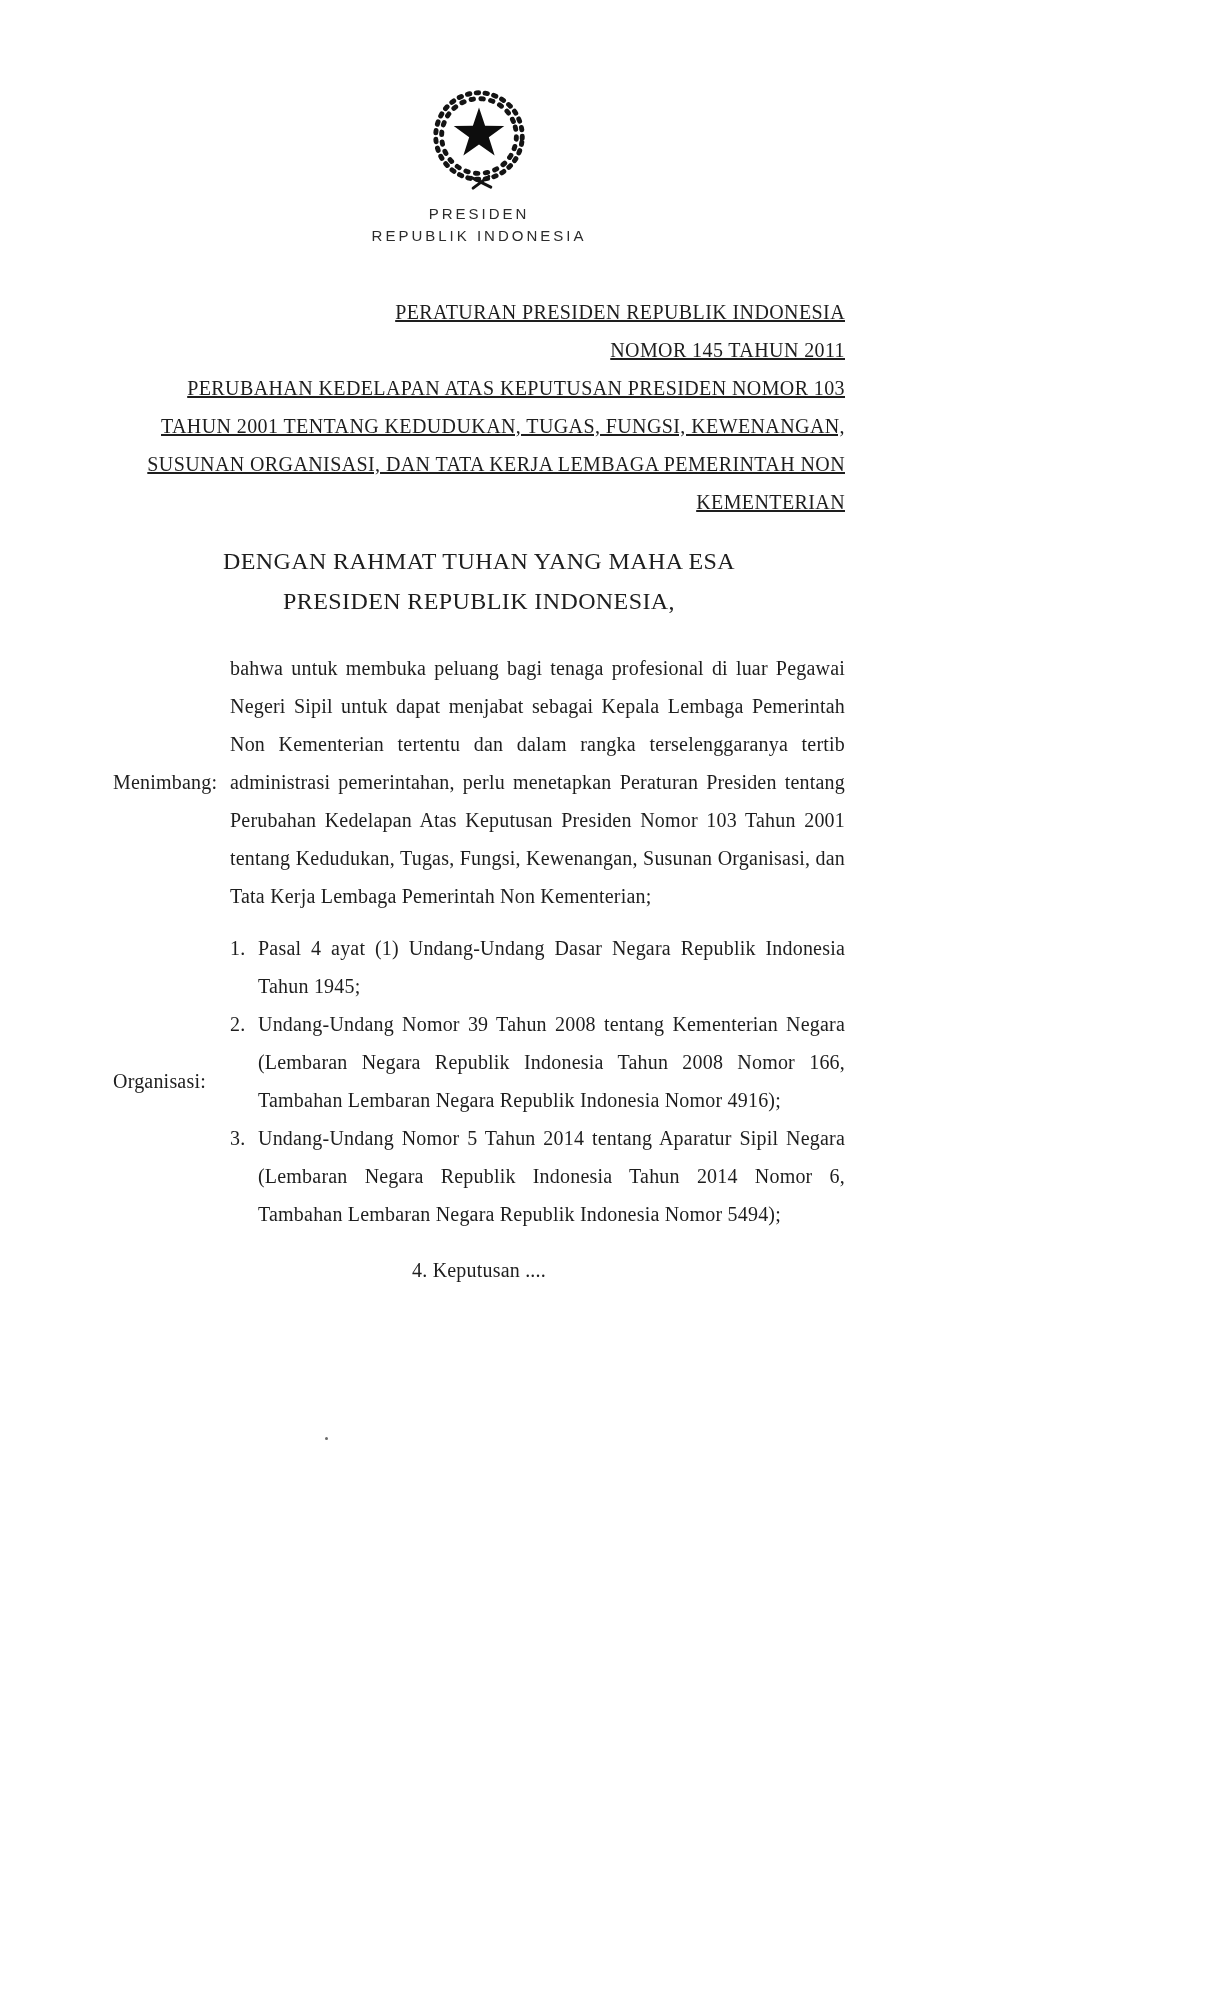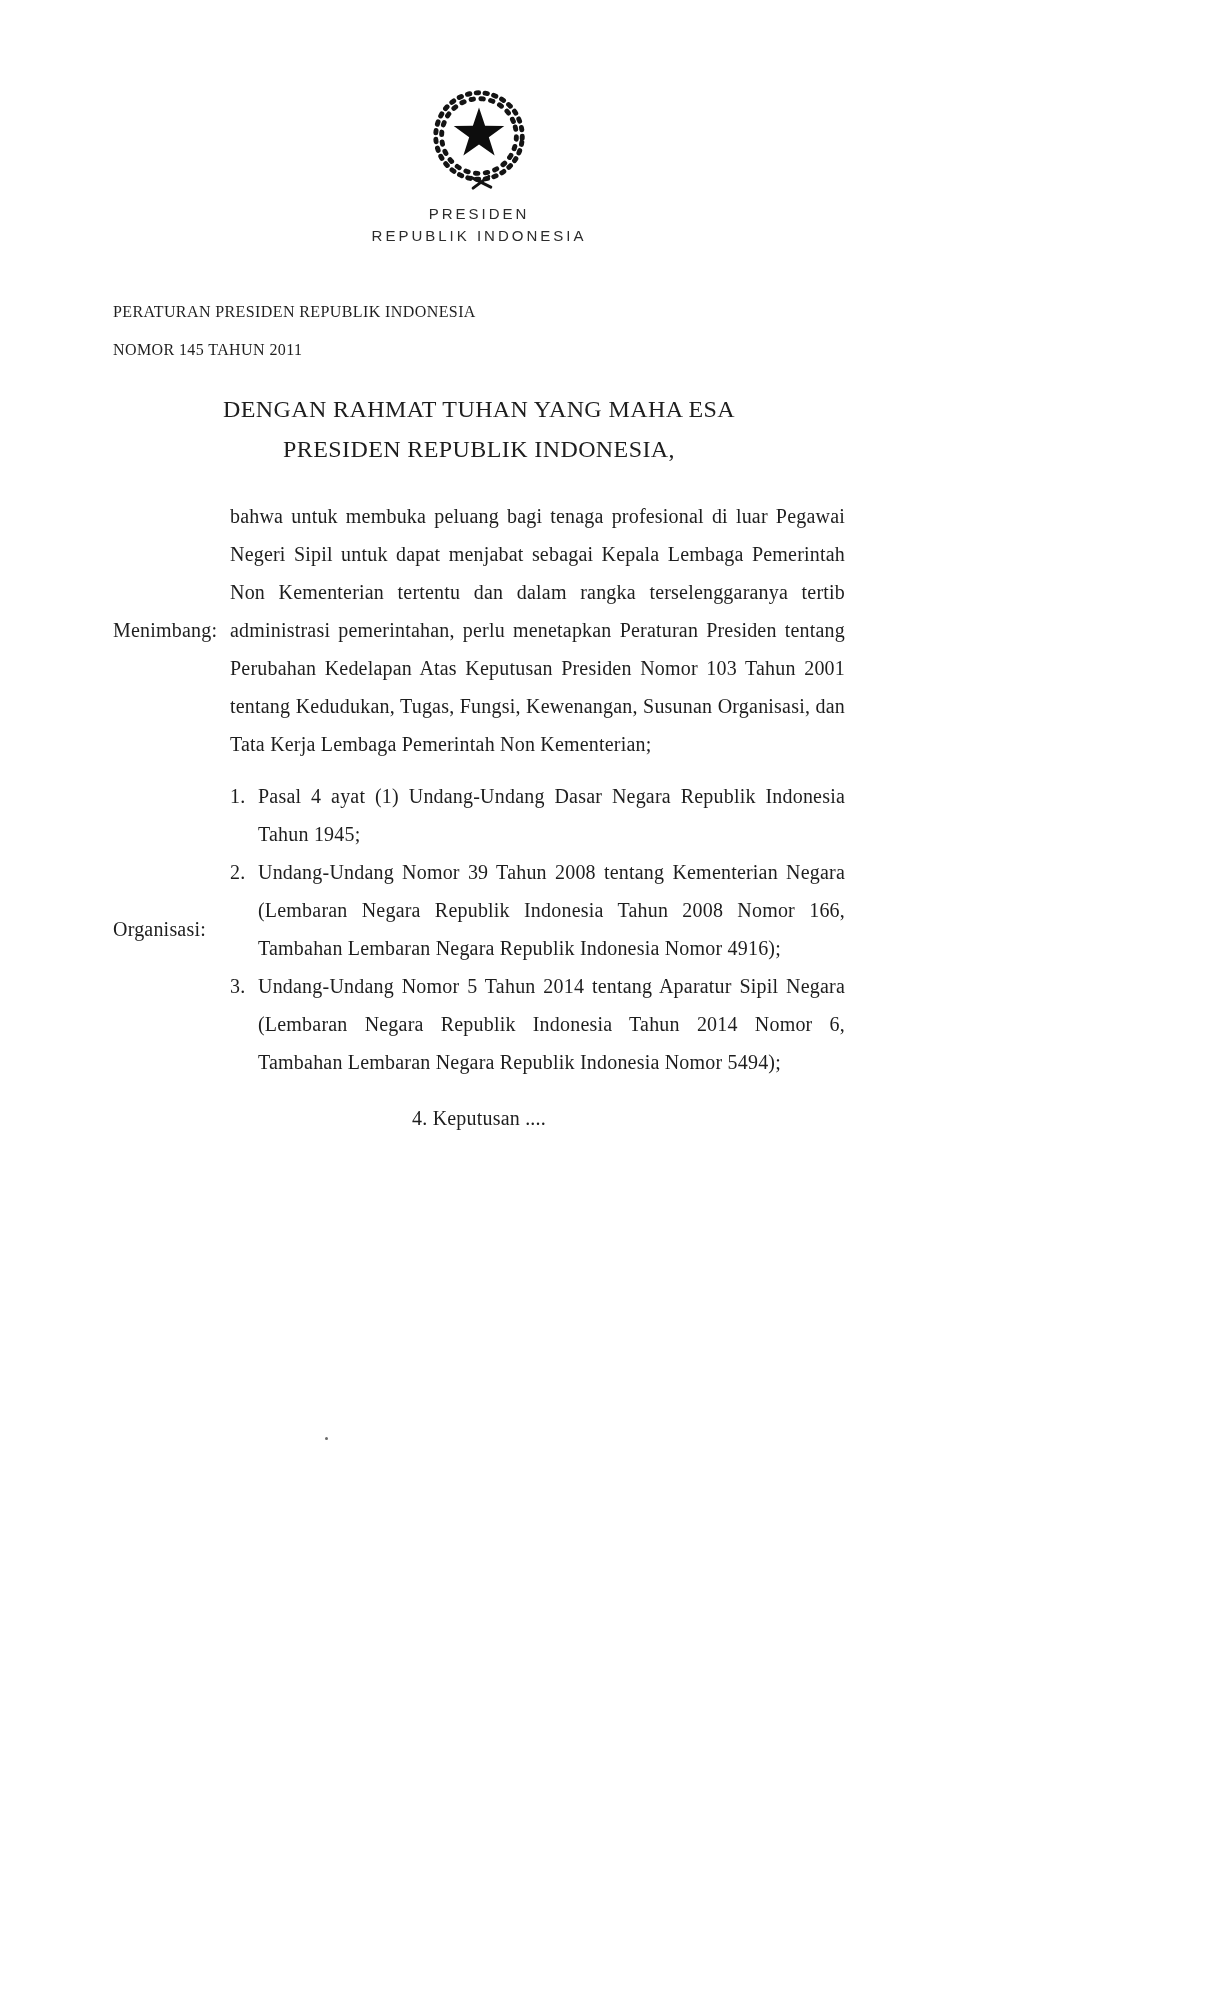--- a/index.html
+++ b/index.html
@@ -30,24 +30,25 @@
   .agency {
     text-align: center;
     font-family: "Liberation Sans", sans-serif;
     font-size: 15px;
     letter-spacing: 3px;
     color: #2b2b2b;
     line-height: 22px;
   }
   .title-block {
     margin-top: 46px;
-    text-align: left;
-    font-size: 16px;
+    text-align: right;
+    font-size: 20px;
     line-height: 38px;
     letter-spacing: 0.4px;
+    text-decoration: underline;
   }
   .invocation-block {
     margin-top: 20px;
     text-align: center;
     font-size: 24px;
     line-height: 40px;
     letter-spacing: 0.4px;
   }
   .body-text {
     font-size: 20px;
@@ -119,20 +120,21 @@
     </div>
 
     <div class="agency">
       <div>PRESIDEN</div>
       <div>REPUBLIK INDONESIA</div>
     </div>
 
     <div class="title-block">
       <div>PERATURAN PRESIDEN REPUBLIK INDONESIA</div>
       <div>NOMOR 145 TAHUN 2011</div>
+      <div>PERUBAHAN KEDELAPAN ATAS KEPUTUSAN PRESIDEN NOMOR 103 TAHUN 2001 TENTANG KEDUDUKAN, TUGAS, FUNGSI, KEWENANGAN, SUSUNAN ORGANISASI, DAN TATA KERJA LEMBAGA PEMERINTAH NON KEMENTERIAN</div>
     </div>
 
     <div class="invocation-block">
       <div>DENGAN RAHMAT TUHAN YANG MAHA ESA</div>
       <div>PRESIDEN REPUBLIK INDONESIA,</div>
     </div>
 
     <div class="clause body-text menimbang">
       <div class="clause-label">Menimbang:</div>
       <div class="clause-body">bahwa untuk membuka peluang bagi tenaga profesional di luar Pegawai Negeri Sipil untuk dapat menjabat sebagai Kepala Lembaga Pemerintah Non Kementerian tertentu dan dalam rangka terselenggaranya tertib administrasi pemerintahan, perlu menetapkan Peraturan Presiden tentang Perubahan Kedelapan Atas Keputusan Presiden Nomor 103 Tahun 2001 tentang Kedudukan, Tugas, Fungsi, Kewenangan, Susunan Organisasi, dan Tata Kerja Lembaga Pemerintah Non Kementerian;</div>

